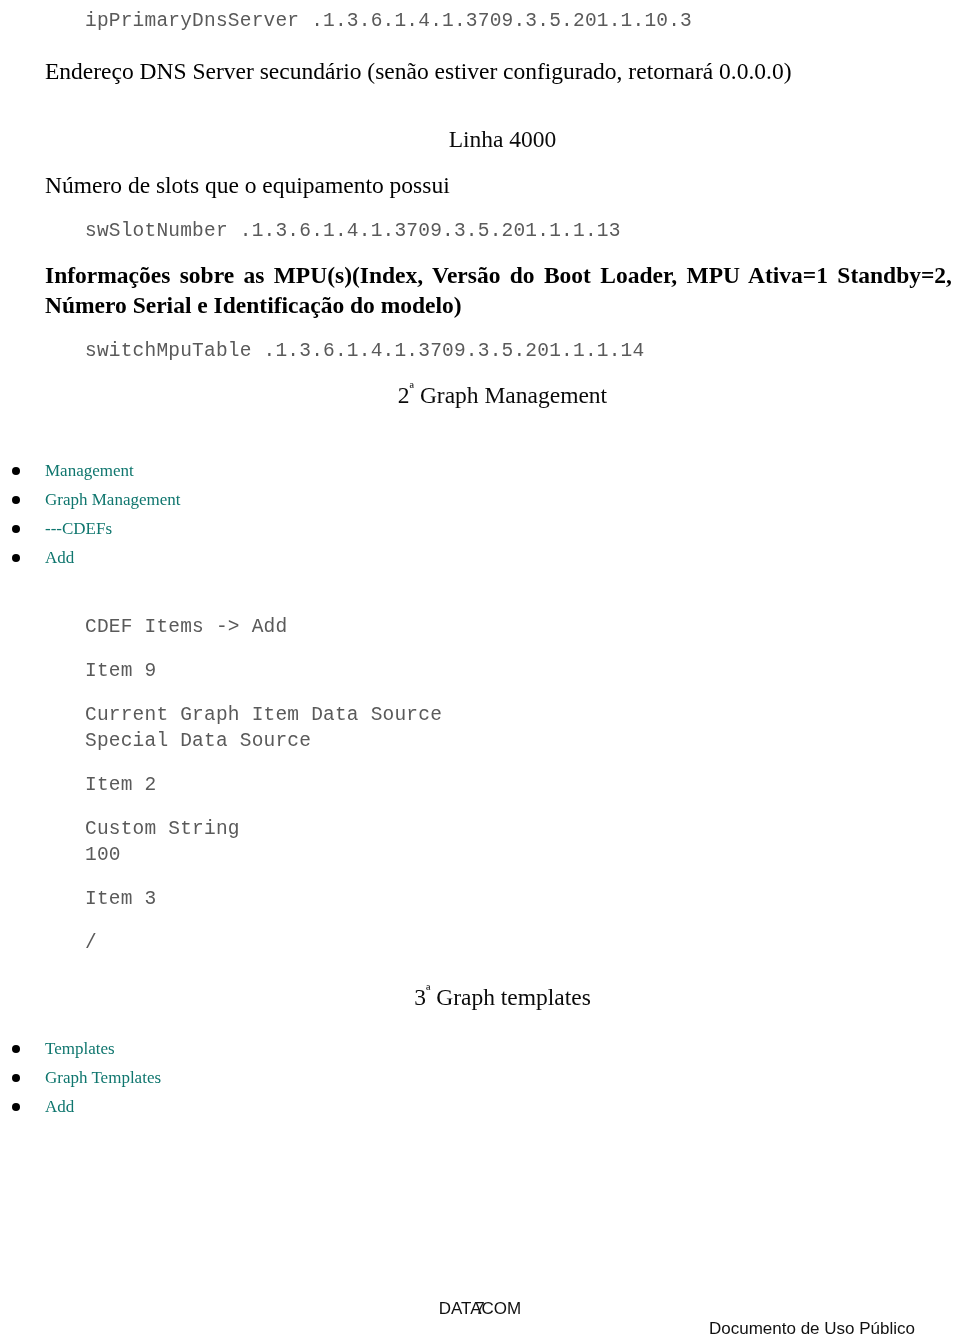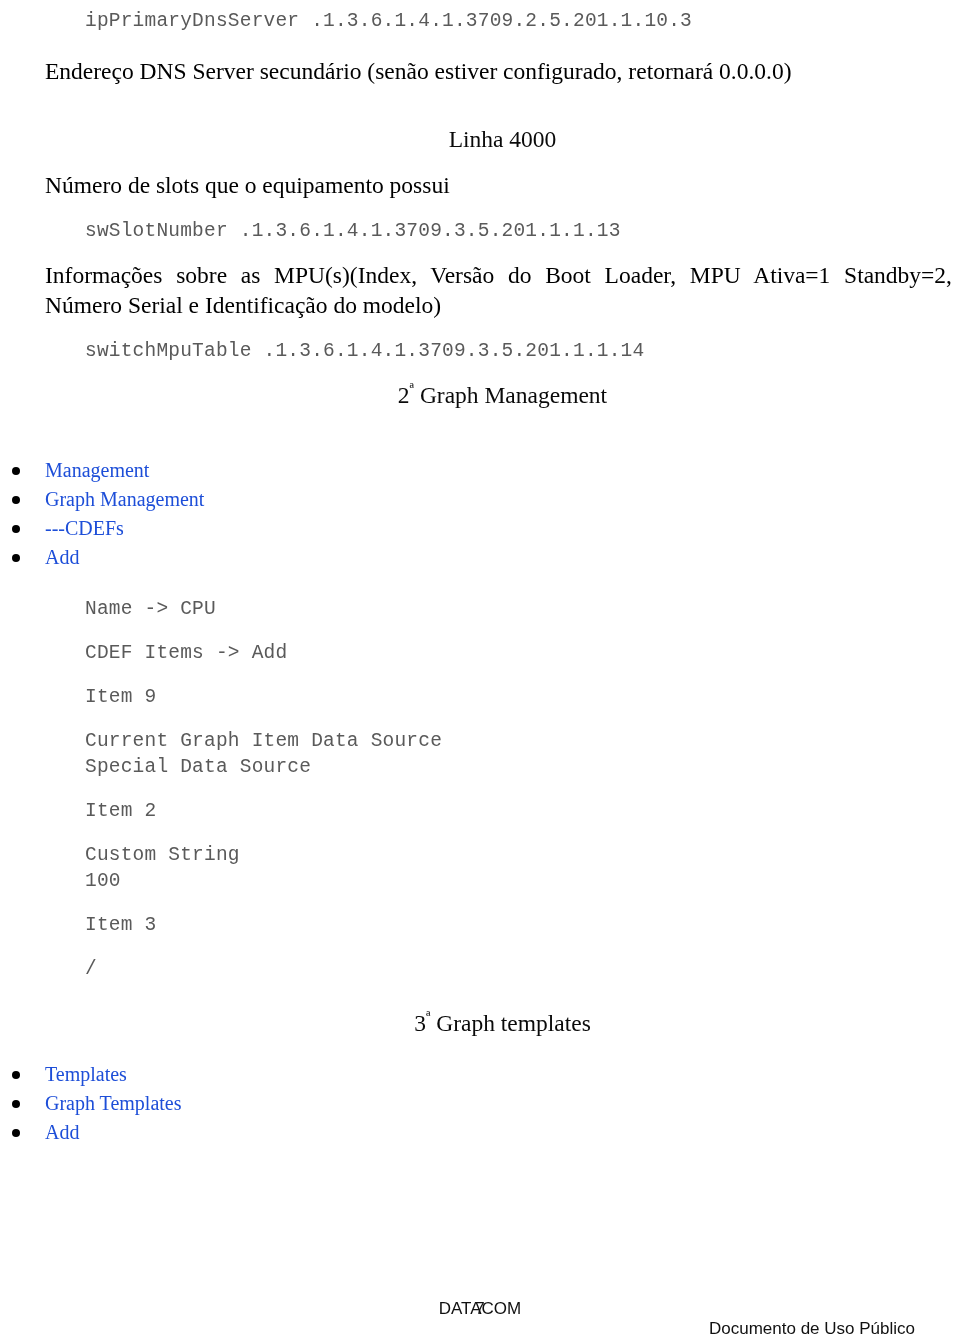--- a/index.html
+++ b/index.html
@@ -51,20 +51,21 @@
     font-size: 23.5px;
     line-height: 30px;
     margin: 0;
     padding-left: 45px;
     padding-right: 10px;
     color: #000000;
   }
   .body-text.justify {
     text-align: justify;
     padding-right: 8px;
+    font-weight: bold;
   }
   .heading {
     font-size: 23.5px;
     line-height: 30px;
     margin: 0;
     padding-left: 45px;
     color: #0a0a0a;
     text-align: center;
   }
   .heading sup {
@@ -74,24 +75,24 @@
   }
 
   
   ul.bullets {
     list-style: none;
     margin: 0;
     padding: 0;
   }
   ul.bullets li {
     position: relative;
-    font-size: 20px;
+    font-size: 17px;
     line-height: 29px;
     padding-left: 45px;
-    color: #1d4ed8;
+    color: #0f766e;
   }
   ul.bullets li .dot {
     position: absolute;
     left: 12px;
     top: 11px;
     width: 8px;
     height: 8px;
     background: #000;
     border-radius: 50%;
     display: block;
@@ -133,21 +134,21 @@
   .footer .f-right { flex: 0 0 auto; margin-left: auto; }
 </style>
 </head>
 <body>
 
 <div class="page">
   <div class="content">
 
     <div class="sp-8"></div>
 
-    <div class="mono indent1">ipPrimaryDnsServer .1.3.6.1.4.1.3709.2.5.201.1.10.3</div>
+    <div class="mono indent1">ipPrimaryDnsServer .1.3.6.1.4.1.3709.3.5.201.1.10.3</div>
 
     <div class="sp-22"></div>
 
     <div class="body-text">Endereço DNS Server secundário (senão estiver configurado, retornará 0.0.0.0)</div>
 
     <div class="sp-20"></div>
 
 
     <div class="sp-18"></div>
 
@@ -194,21 +195,20 @@
         <span>---CDEFs</span>
       </li>
       <li>
         <span class="dot"></span>
         <span>Add</span>
       </li>
     </ul>
 
     <div class="sp-24"></div>
 
-    <div class="mono indent2">Name -&gt; CPU</div>
     <div class="sp-18"></div>
     <div class="mono indent2">CDEF Items -&gt; Add</div>
     <div class="sp-18"></div>
     <div class="mono indent2">Item 9</div>
     <div class="sp-18"></div>
     <div class="mono indent2">Current Graph Item Data Source</div>
     <div class="mono indent2">Special Data Source</div>
     <div class="sp-18"></div>
     <div class="mono indent2">Item 2</div>
     <div class="sp-18"></div>

